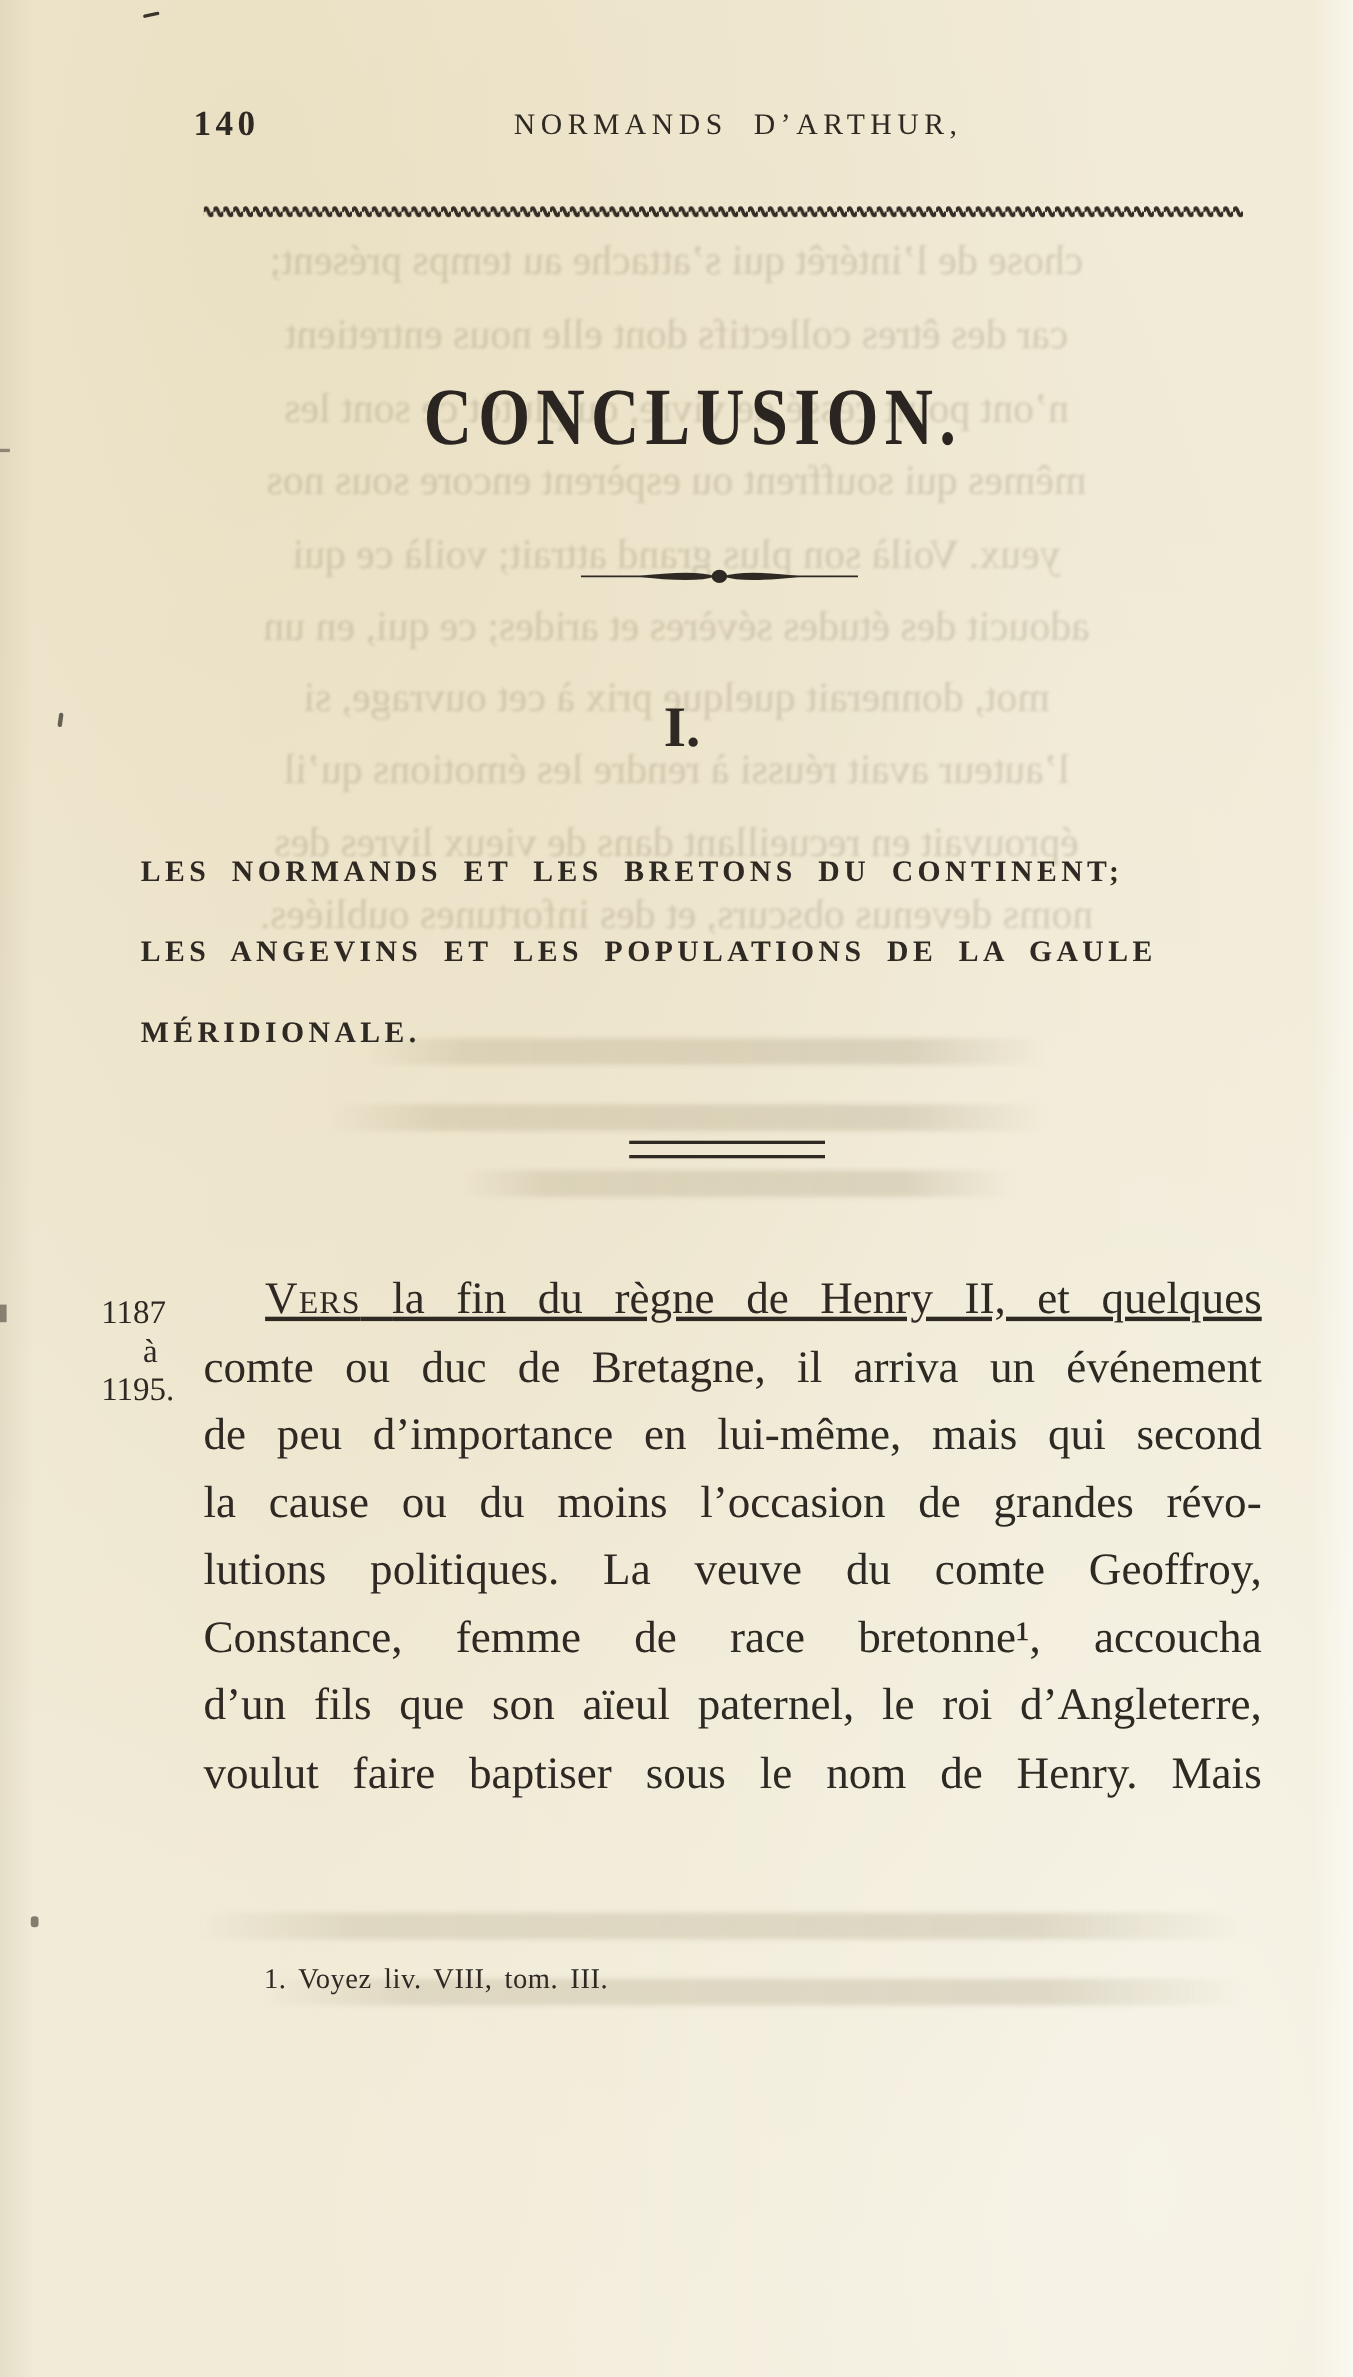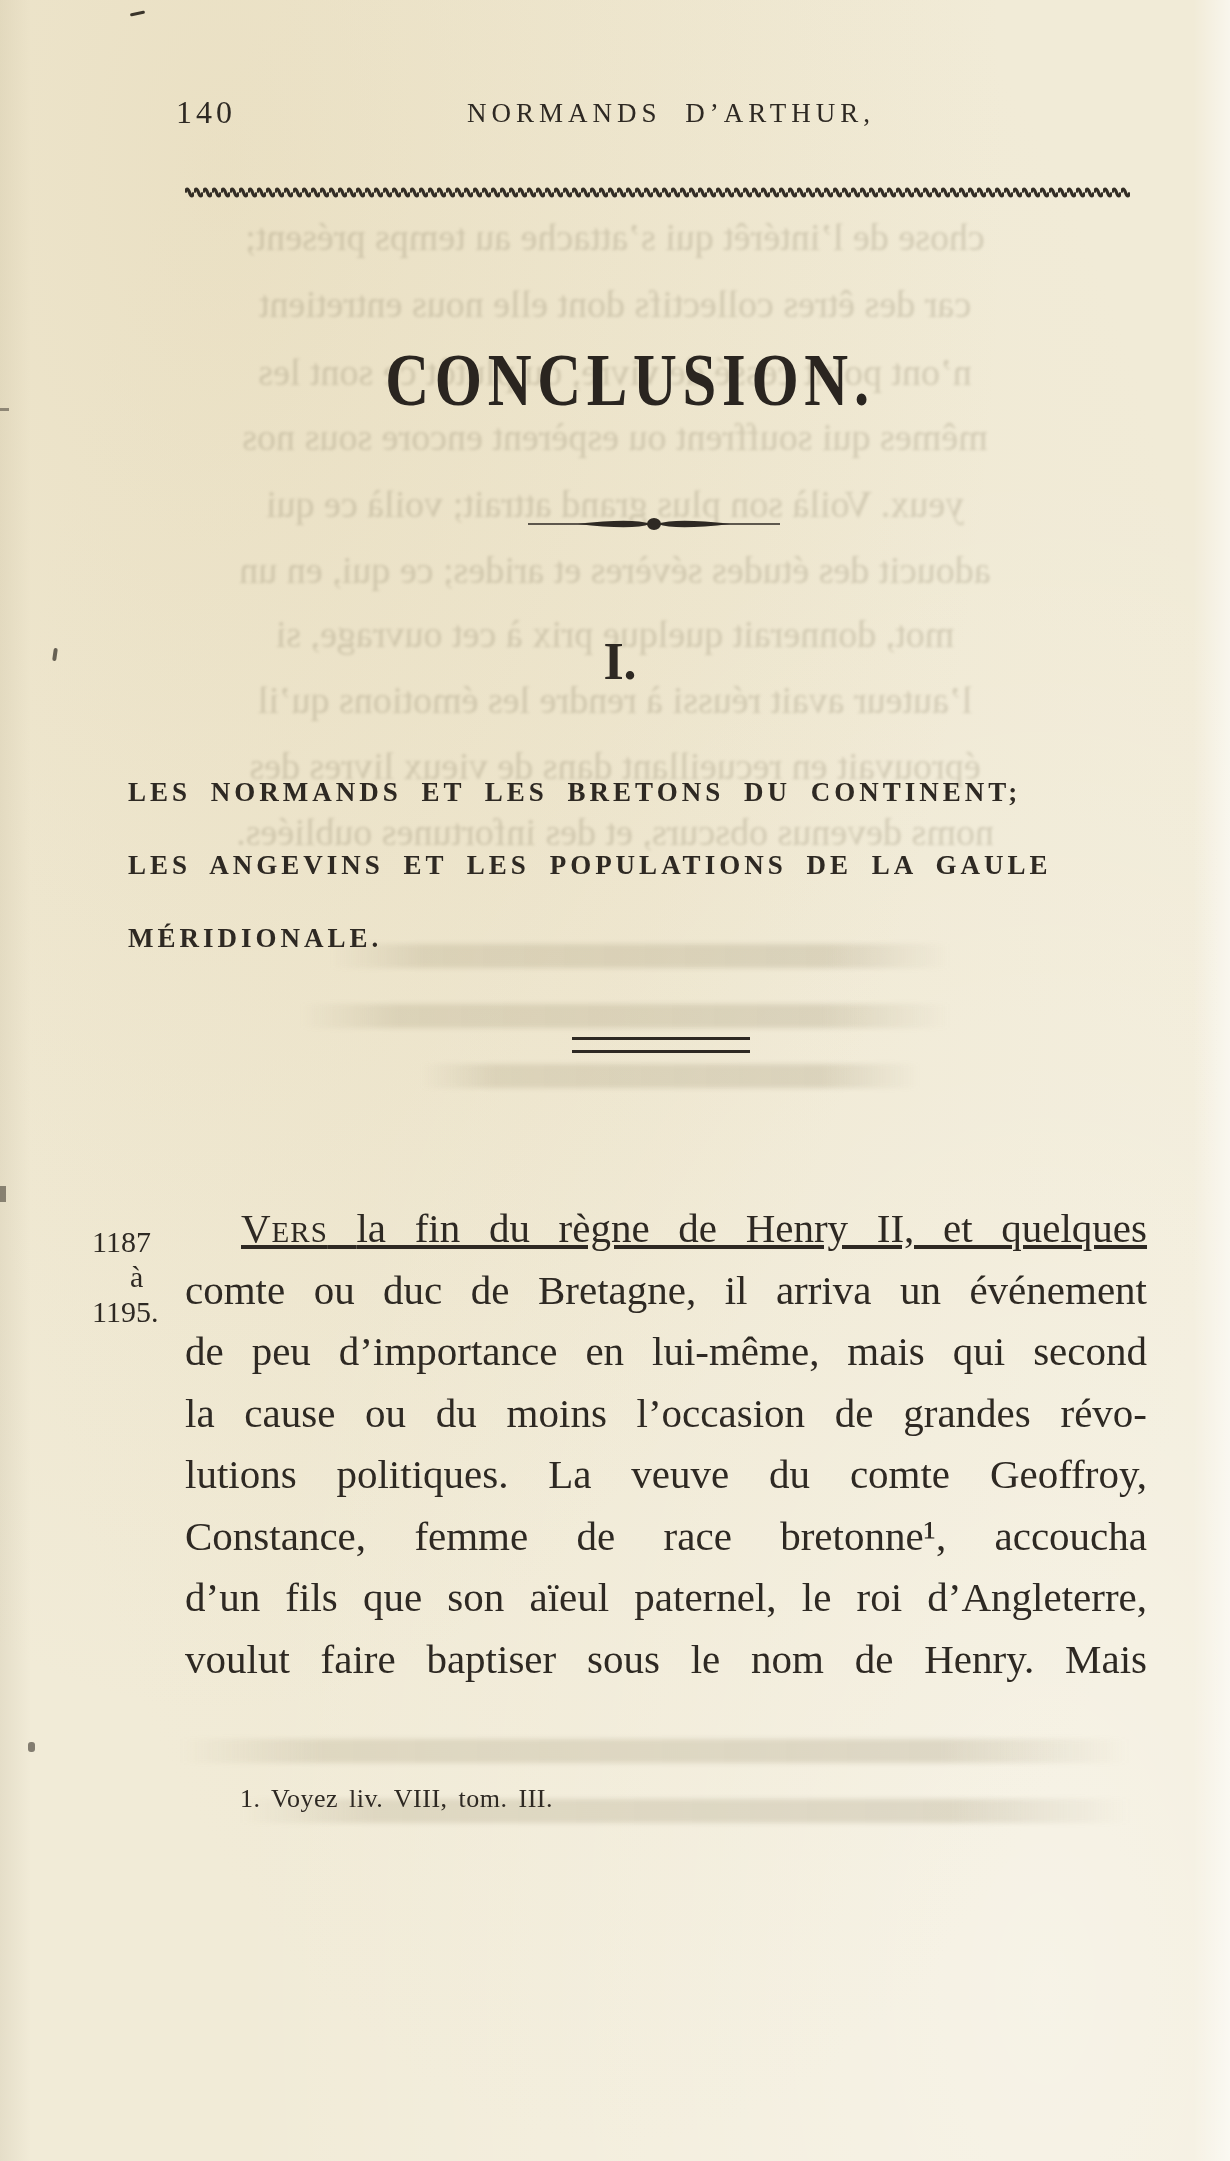--- a/index.html
+++ b/index.html
@@ -32,21 +32,21 @@
   }
   .smudge{
     position:absolute;height:24px;z-index:1;
     background:linear-gradient(90deg, transparent, rgba(150,138,105,0.20) 15%, rgba(150,138,105,0.24) 80%, transparent);
     filter:blur(2.5px);
   }
   
   .content{position:absolute;inset:0;z-index:2;}
   .page-number{
     position:absolute;left:176px;top:94px;
-    font-size:32px;letter-spacing:4px;
+    font-size:32px;letter-spacing:4px;font-weight:bold;
   }
   .running-head{
     position:absolute;left:112px;right:0;top:98px;
     text-align:center;font-size:27px;
     letter-spacing:5px;word-spacing:12px;
   }
   .wavy-rule{position:absolute;left:185px;top:184px;width:945px;height:14px;}
   .chapter-title{
     position:absolute;left:30px;right:0;top:338px;margin:0;
     text-align:center;
@@ -63,21 +63,21 @@
     position:absolute;left:128px;width:975px;top:756px;
     text-align:left;font-size:27px;font-weight:700;
     letter-spacing:4px;word-spacing:9px;line-height:73px;
   }
   .double-rule{
     position:absolute;left:572px;top:1037px;width:178px;height:10px;
     border-top:3px solid #2e2923;border-bottom:3px solid #2e2923;
   }
   .body-text{
     position:absolute;left:185px;top:1150px;width:962px;
-    font-size:41px;line-height:61.5px;margin-top:48px;
+    font-size:41px;line-height:61.5px;
   }
   .bline{
     margin:0;text-align:justify;text-align-last:justify;
     white-space:nowrap;
   }
   .bline.first{padding-left:56px;text-decoration:underline;}
   .lead{font-variant:small-caps;letter-spacing:1px;}
   .margin-note{
     position:absolute;left:-93px;top:26px;width:100px;
     font-size:30px;line-height:35px;text-align:left;

